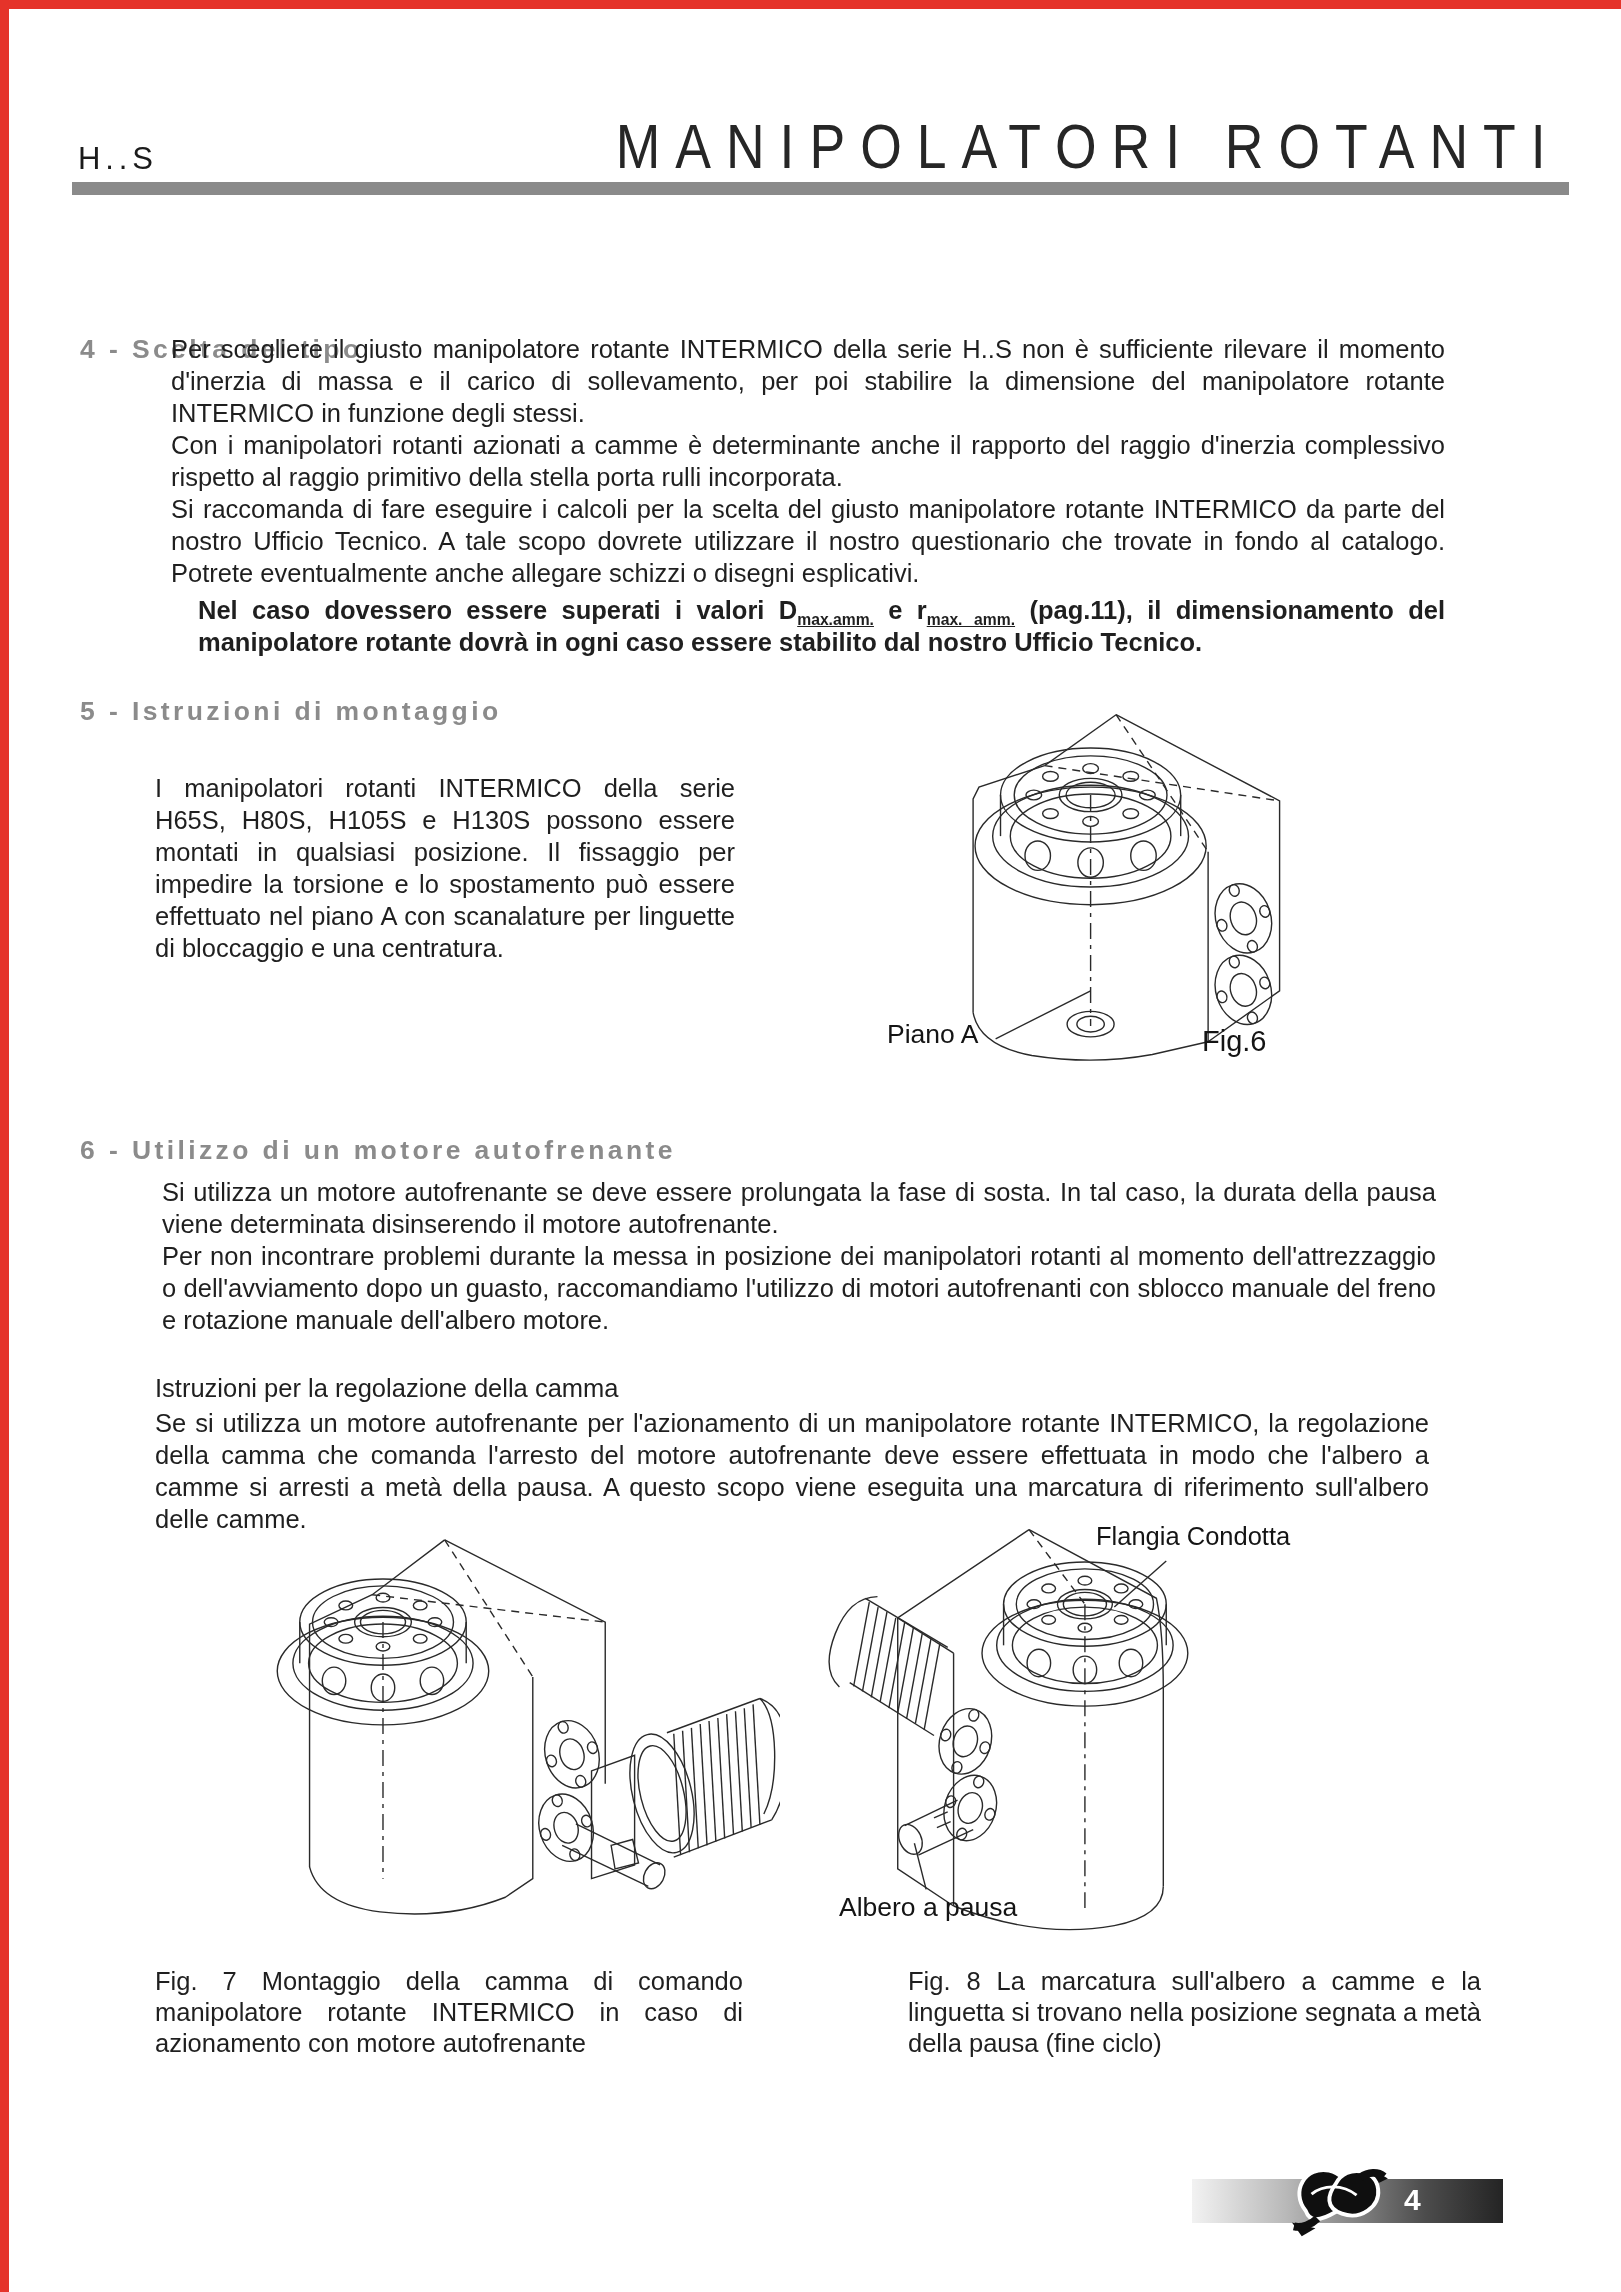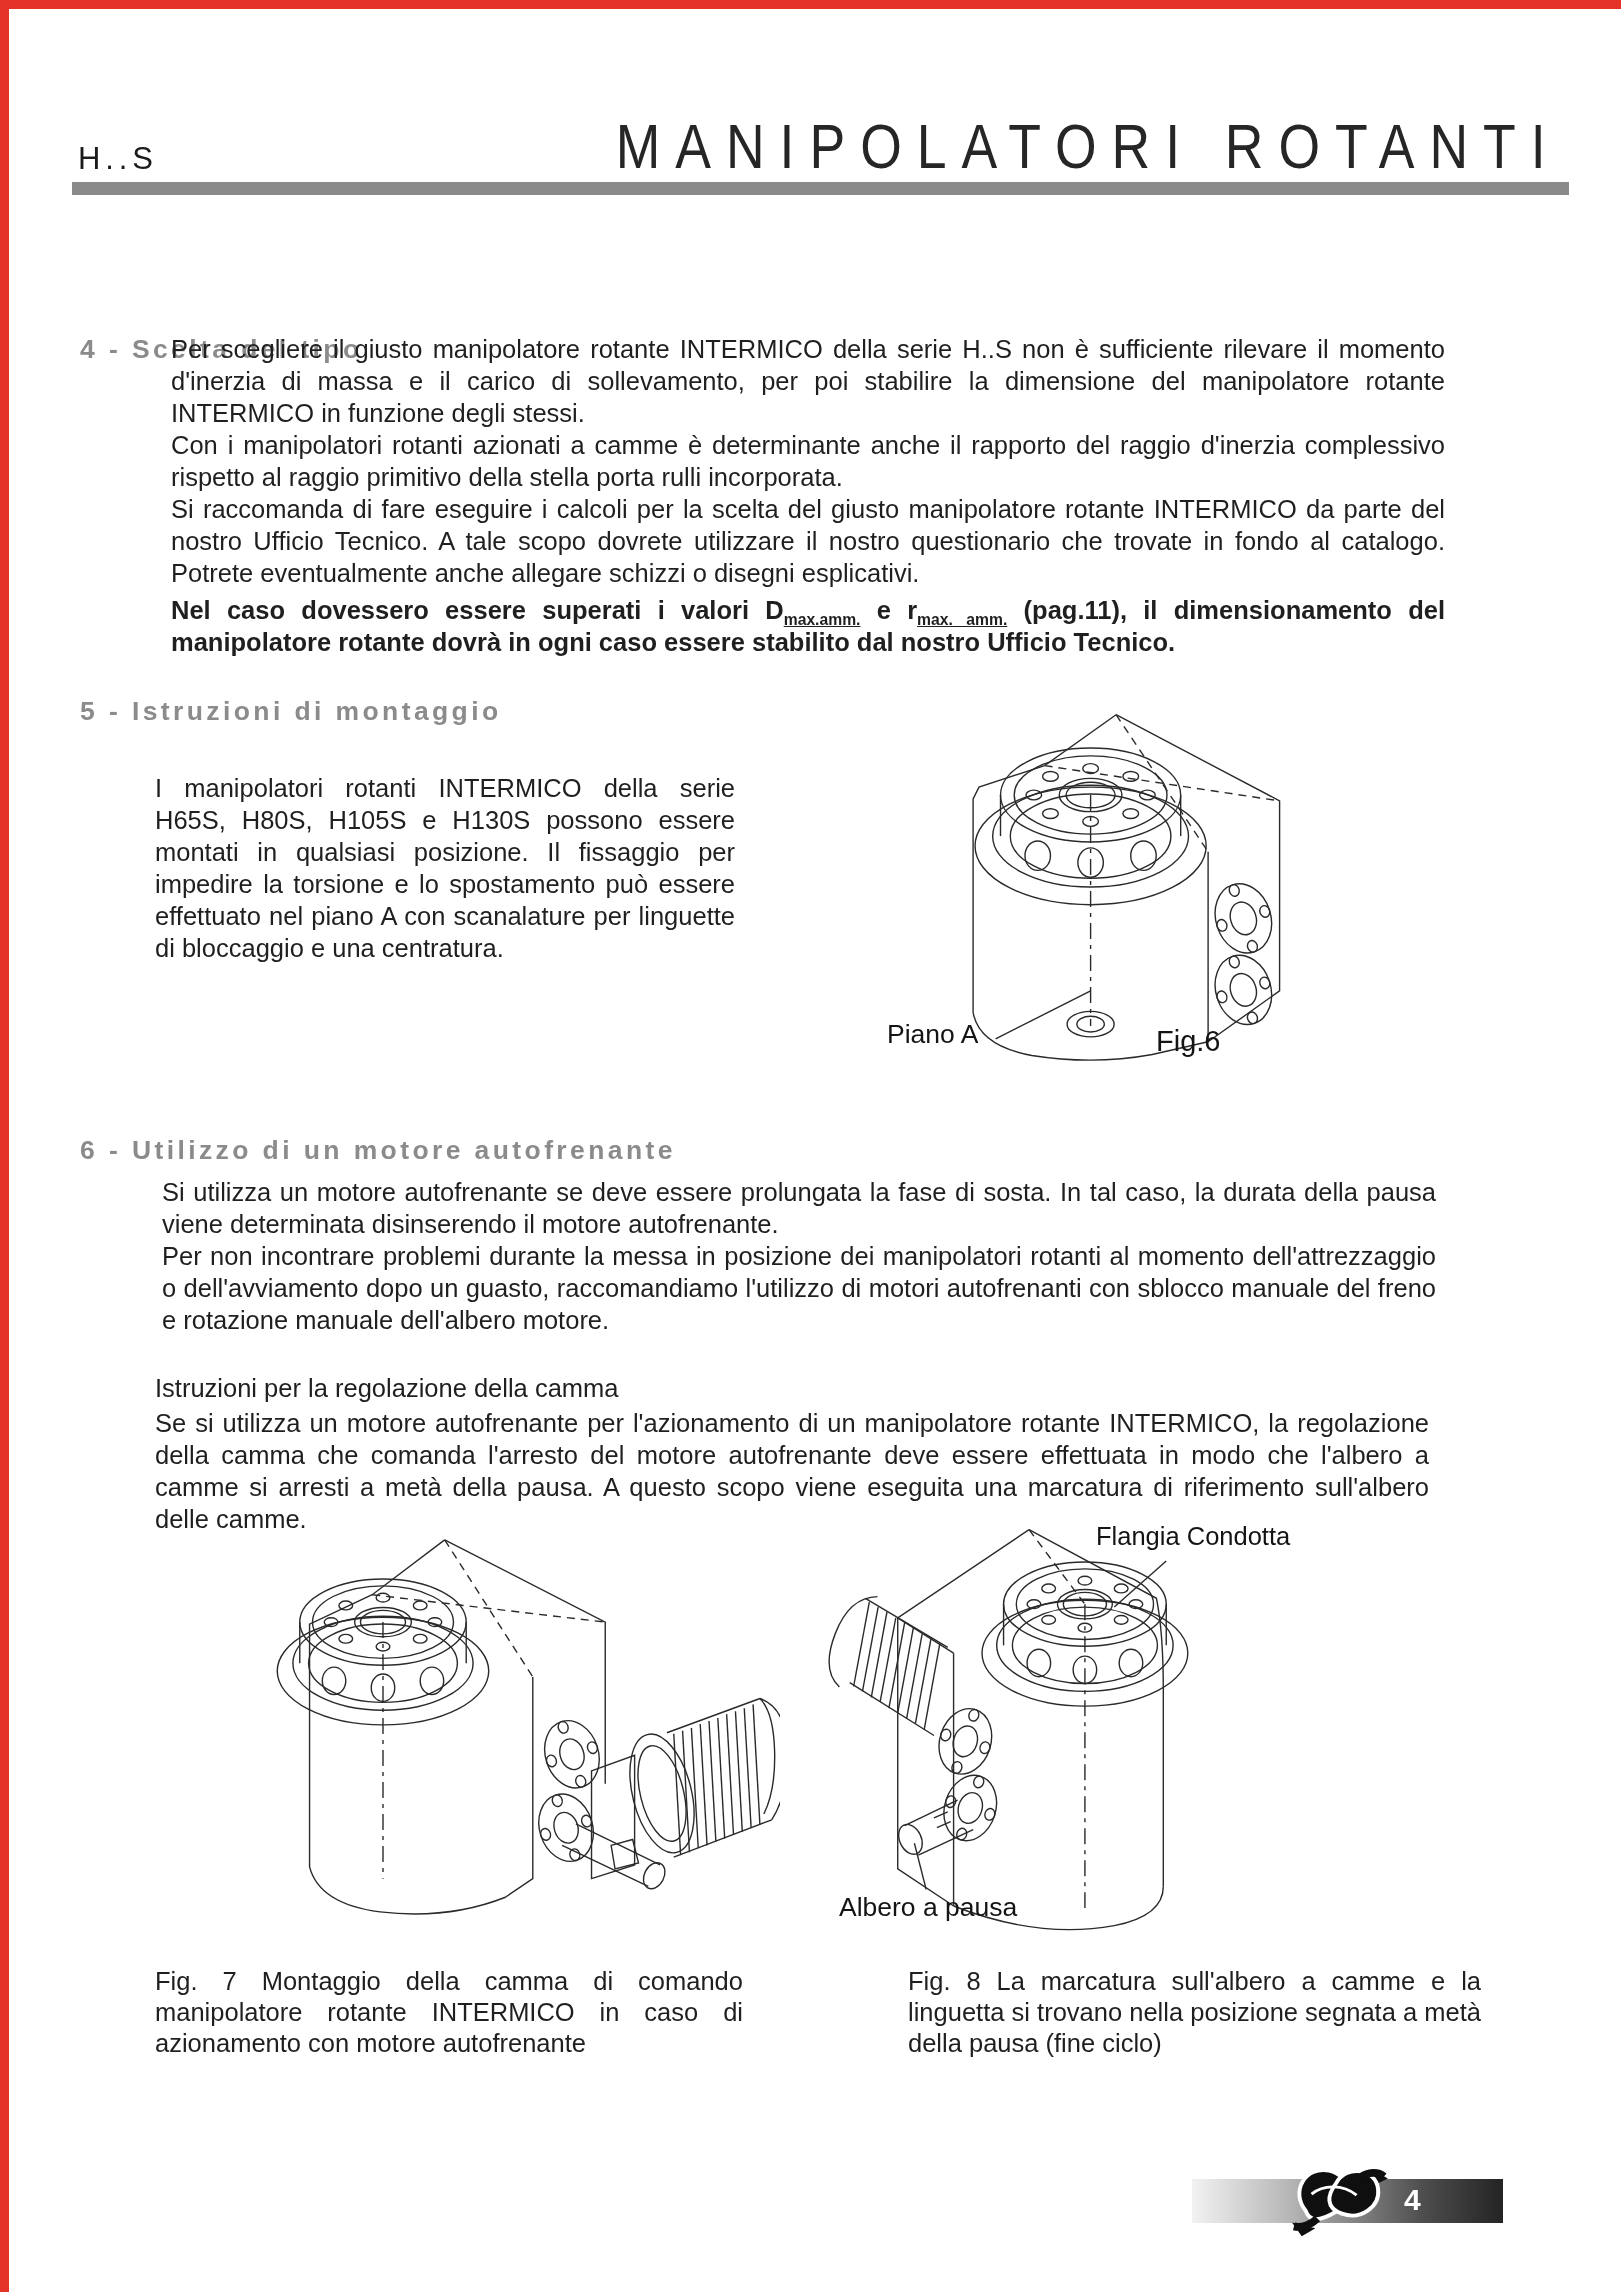--- a/index.html
+++ b/index.html
@@ -21,21 +21,21 @@
 
   
   .sec-h{position:absolute;font-weight:bold;font-size:26.5px;letter-spacing:3.4px;color:#8b8b8b;white-space:nowrap;}
 
   
   .txt{
     position:absolute;font-size:25.5px;line-height:32px;color:#1f1f1f;
     text-align:justify;text-justify:inter-word;
   }
   .txt p{margin:0;}
-  .txt p.bold{font-weight:bold;margin-top:4.9px;}
+  .txt p.bold{font-weight:bold;margin-top:4.9px;margin-left:27px;}
   sub.su{font-size:15.7px;font-weight:bold;text-decoration:underline;line-height:0;}
 
   .lab{position:absolute;font-size:25.5px;color:#141414;white-space:nowrap;}
   .figlab{position:absolute;font-size:29px;color:#141414;white-space:nowrap;}
 
   .cap{position:absolute;font-size:25.5px;line-height:31px;color:#1f1f1f;text-align:justify;}
 
   
   .draw{position:absolute;}
   .draw path,.draw line,.draw ellipse,.draw circle,.draw polyline,.draw rect{
@@ -125,21 +125,21 @@
       <ellipse cx="411" cy="295" rx="5" ry="6"></ellipse>
   </g>
 
   <path class="cline" d="M232,96 L232,332"></path>
   <ellipse cx="232" cy="330" rx="24" ry="13"></ellipse>
     <ellipse cx="232" cy="330" rx="14" ry="8"></ellipse>
 
   <line x1="135" y1="345" x2="232" y2="296"></line>
 </svg>
 <div class="lab" style="left:887px;top:1019px;font-size:26.5px;">Piano A</div>
-<div class="figlab" style="left:1156px;top:1025px;text-align:center;">Fig.6</div>
+<div class="figlab" style="left:1202px;top:1025px;text-align:center;">Fig.6</div>
 
 <div class="sec-h" style="left:80px;top:1135px;">6 - Utilizzo di un motore autofrenante</div>
 <div class="txt" style="left:162px;top:1176px;width:1274px;">
   <p>Si utilizza un motore autofrenante se deve essere prolungata la fase di sosta. In tal caso, la durata della pausa viene determinata disinserendo il motore autofrenante.</p>
   <p>Per non incontrare problemi durante la messa in posizione dei manipolatori rotanti al momento dell'attrezzaggio o dell'avviamento dopo un guasto, raccomandiamo l'utilizzo di motori autofrenanti con sblocco manuale del freno e rotazione manuale dell'albero motore.</p>
 </div>
 <div class="txt" style="left:155px;top:1372px;width:1274px;text-align:left;">Istruzioni per la regolazione della camma</div>
 <div class="txt" style="left:155px;top:1407px;width:1274px;">
   <p>Se si utilizza un motore autofrenante per l'azionamento di un manipolatore rotante INTERMICO, la regolazione della camma che comanda l'arresto del motore autofrenante deve essere effettuata in modo che l'albero a camme si arresti a metà della pausa. A questo scopo viene eseguita una marcatura di riferimento sull'albero delle camme.</p>
 </div>

